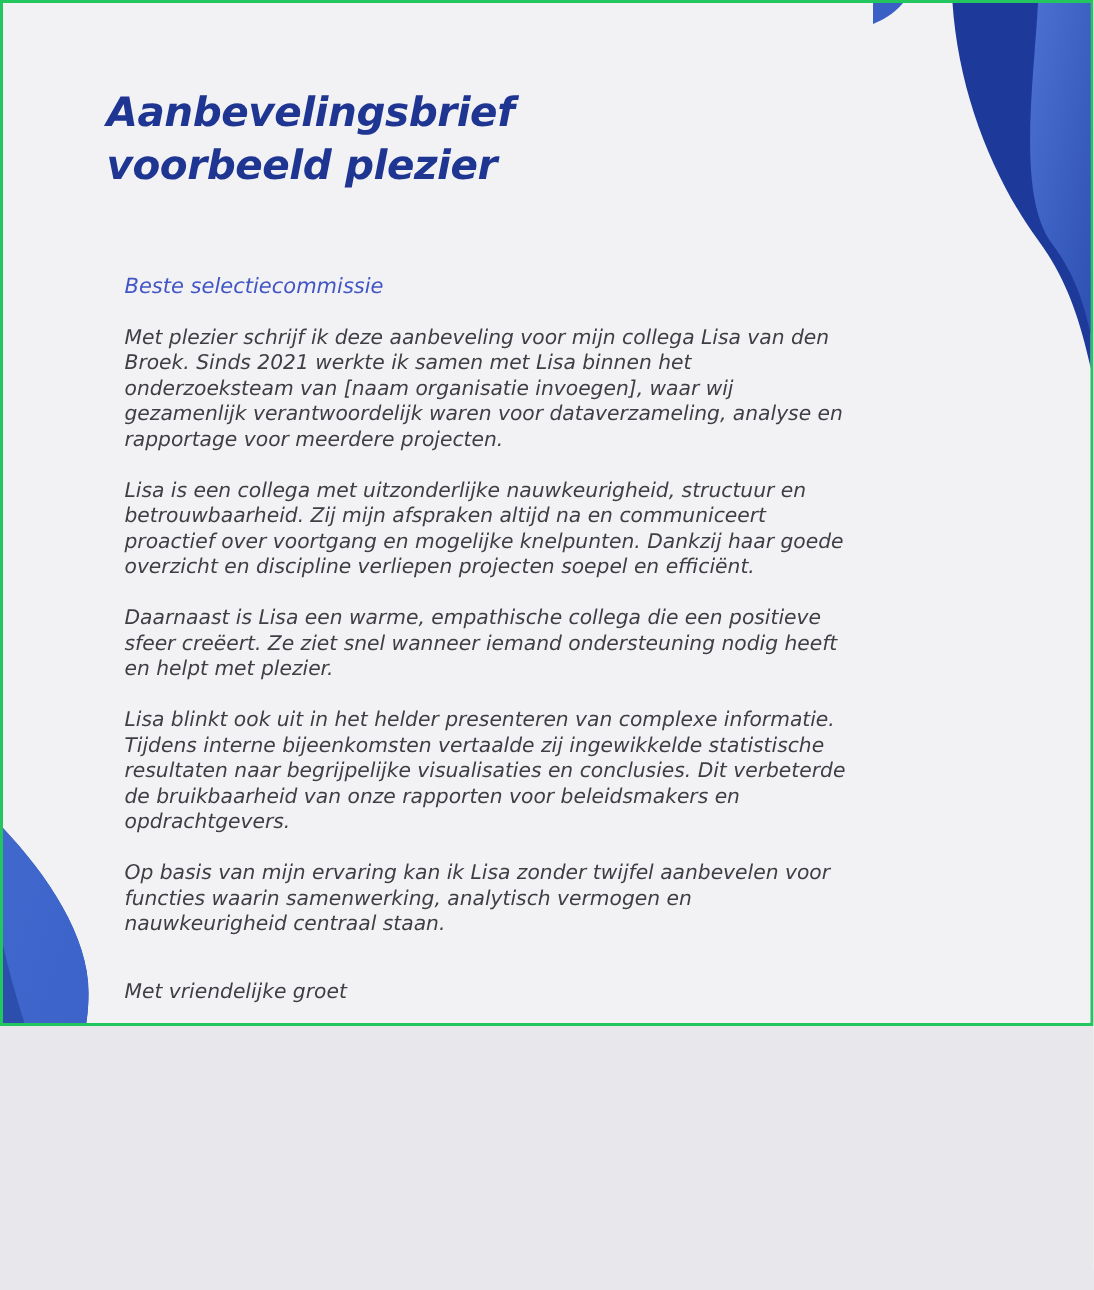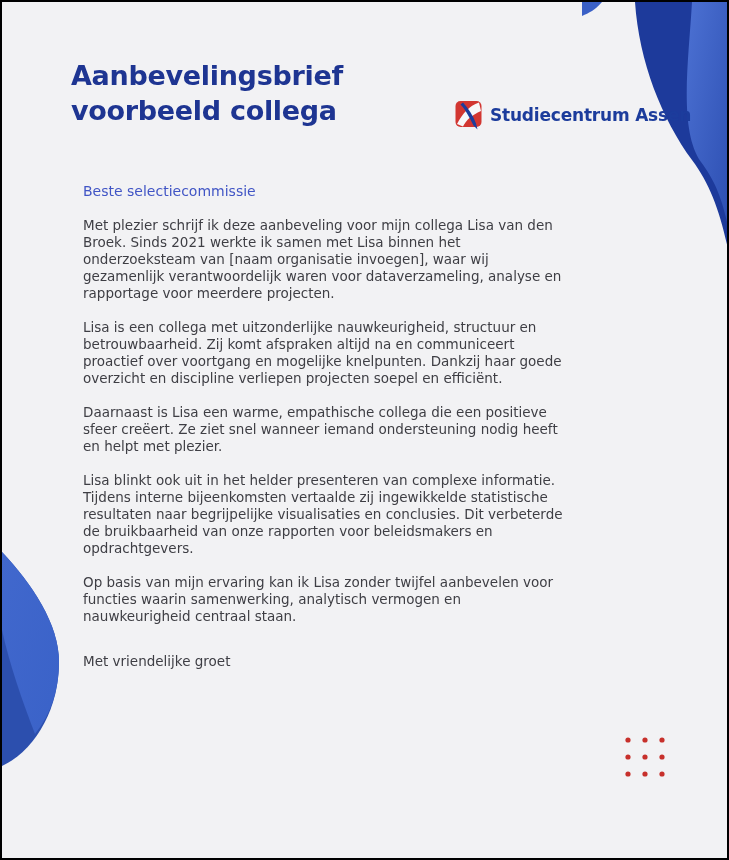--- a/index.html
+++ b/index.html
@@ -1,23 +1,24 @@
 <!DOCTYPE html>
 <html><head>
 <meta charset="utf-8">
 <style>
   html,body{margin:0;padding:0;background:#e8e8ec;}
   .page{
     position:relative;
-    width:729px;height:860px;
+    width:729px;height:684px;
     background:#f2f2f4;
-    border:2px solid #000000;
+    border:2px solid #22c55e;
     box-sizing:border-box;
     overflow:hidden;
     font-family:"DejaVu Sans","Liberation Sans",sans-serif;
+    font-style:italic;
   }
   .deco{position:absolute;left:0;top:0;width:729px;height:860px;pointer-events:none;}
   .page-title{
     position:absolute;left:69px;top:56px;
     font-size:27px;line-height:35px;font-weight:700;
     letter-spacing:-0.3px;color:#1e3592;
   }
   .logo{
     position:absolute;left:453px;top:98px;
     display:flex;align-items:center;gap:7px;
@@ -80,36 +81,28 @@
         <circle cx="643" cy="755" r="2.6"></circle>
         <circle cx="660" cy="755" r="2.6"></circle>
       <circle cx="626" cy="772" r="2.6"></circle>
         <circle cx="643" cy="772" r="2.6"></circle>
         <circle cx="660" cy="772" r="2.6"></circle>
     </g>
   </svg>
 
   <h1 class="page-title" style="margin:0;">
     <span>Aanbevelingsbrief</span><br>
-    <span>voorbeeld collega</span>
+    <span>voorbeeld plezier</span>
   </h1>
 
-  <div class="logo">
-    <svg width="28" height="30" viewBox="0 0 28 30">
-      <rect x="0.5" y="1" width="26" height="26" rx="5" fill="#d23631"></rect>
-      <path d="M2,24 C8,13 14,6 24,2.5 L26,11 C17,15 11,20 8,26.5 Z" fill="#f7f7f9"></path>
-      <path d="M8,2.5 C13,8 18,15 21,23.5 L22.5,29.5 L18.5,25.5 C14.5,17.5 10.5,9.5 5.5,4.5 Z" fill="#1c3c9c"></path>
-    </svg>
-    <span class="logo-text">Studiecentrum Assen</span>
-  </div>
 
   <div class="letter">
     <p class="salutation">Beste selectiecommissie</p>
     <p class="body-par">Met plezier schrijf ik deze aanbeveling voor mijn collega Lisa van den Broek. Sinds 2021 werkte ik samen met Lisa binnen het onderzoeksteam van [naam organisatie invoegen], waar wij gezamenlijk verantwoordelijk waren voor dataverzameling, analyse en rapportage voor meerdere projecten.</p>
-    <p class="body-par">Lisa is een collega met uitzonderlijke nauwkeurigheid, structuur en betrouwbaarheid. Zij komt afspraken altijd na en communiceert proactief over voortgang en mogelijke knelpunten. Dankzij haar goede overzicht en discipline verliepen projecten soepel en efficiënt.</p>
+    <p class="body-par">Lisa is een collega met uitzonderlijke nauwkeurigheid, structuur en betrouwbaarheid. Zij mijn afspraken altijd na en communiceert proactief over voortgang en mogelijke knelpunten. Dankzij haar goede overzicht en discipline verliepen projecten soepel en efficiënt.</p>
     <p class="body-par">Daarnaast is Lisa een warme, empathische collega die een positieve sfeer creëert. Ze ziet snel wanneer iemand ondersteuning nodig heeft en helpt met plezier.</p>
     <p class="body-par">Lisa blinkt ook uit in het helder presenteren van complexe informatie. Tijdens interne bijeenkomsten vertaalde zij ingewikkelde statistische resultaten naar begrijpelijke visualisaties en conclusies. Dit verbeterde de bruikbaarheid van onze rapporten voor beleidsmakers en opdrachtgevers.</p>
     <p class="body-par">Op basis van mijn ervaring kan ik Lisa zonder twijfel aanbevelen voor functies waarin samenwerking, analytisch vermogen en nauwkeurigheid centraal staan.</p>
     <p class="closing">Met vriendelijke groet</p>
     <div class="sig">
     </div>
   </div>
 
 </div>
 

